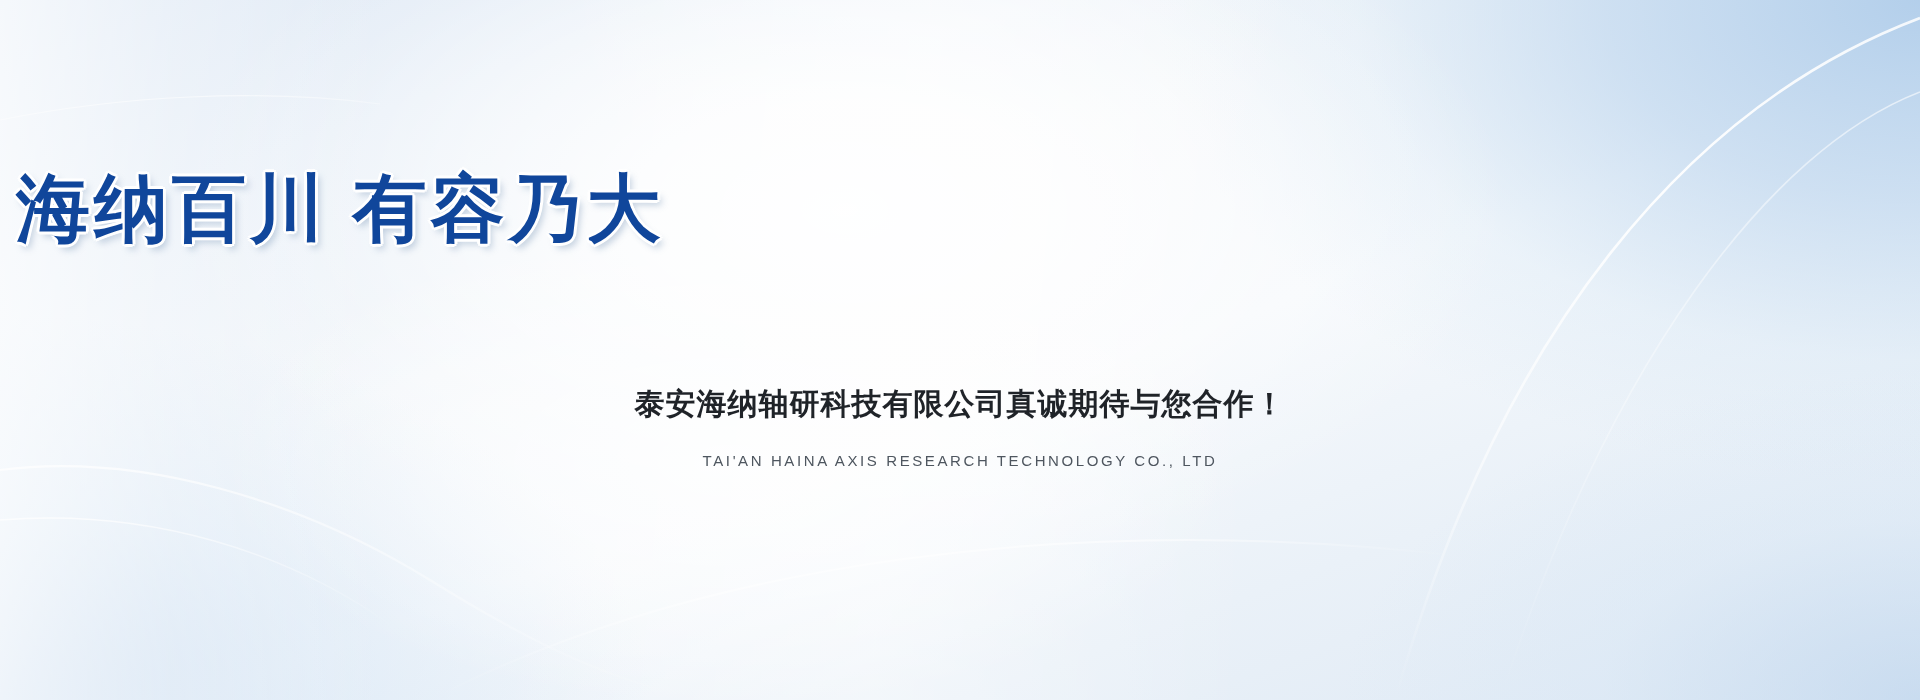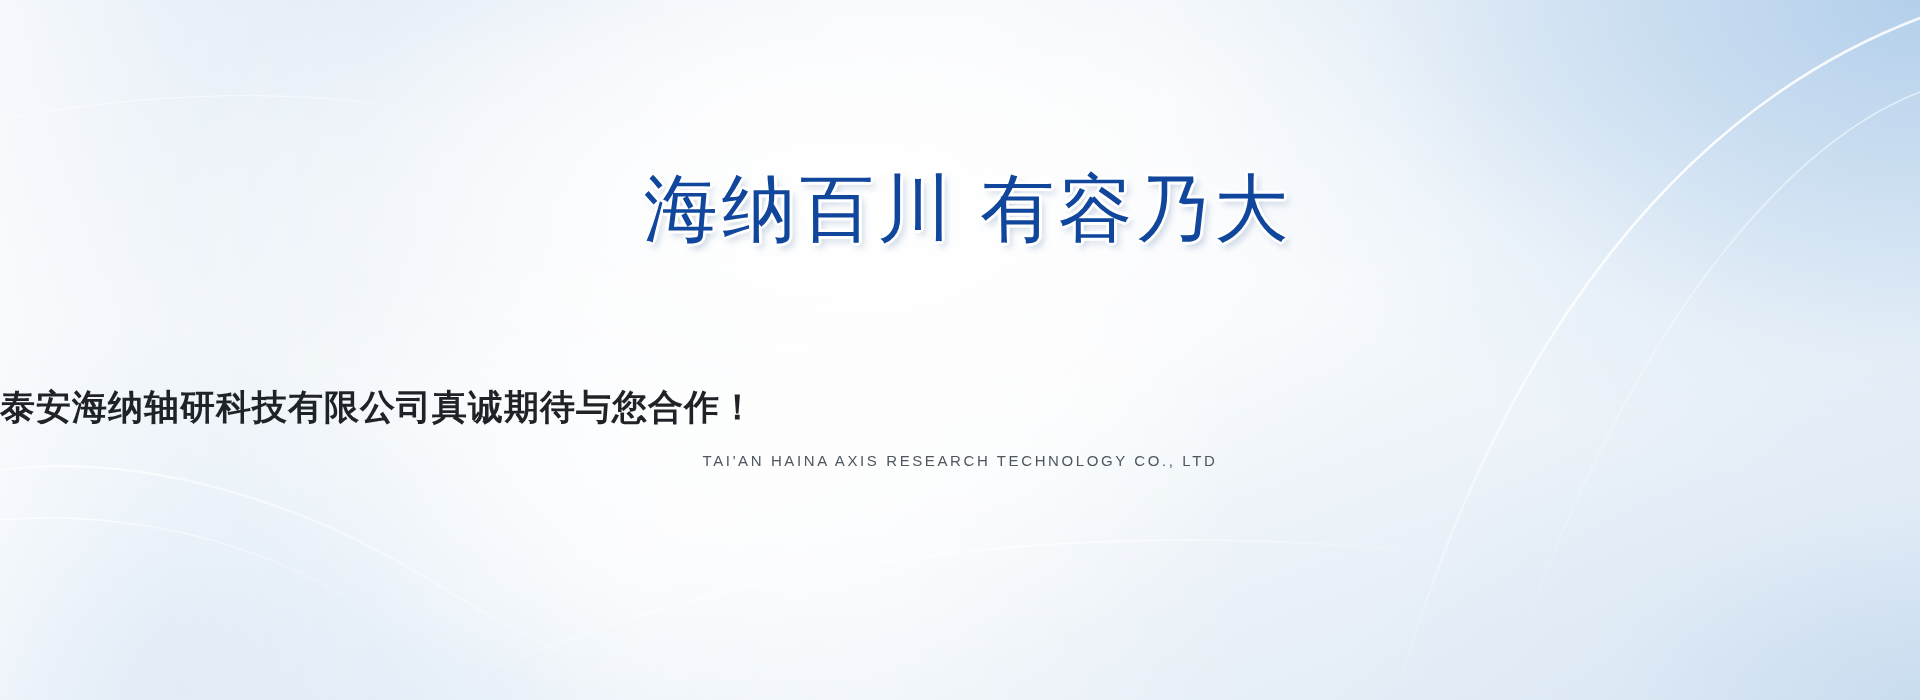--- a/index.html
+++ b/index.html
@@ -121,45 +121,45 @@
     display: flex;
     flex-direction: column;
     align-items: center;
   }
 
   .headline {
     position: absolute;
     top: 170px;
     left: 16px;
     right: 0;
-    text-align: center;
     font-size: 74px;
     line-height: 1.05;
-    font-weight: 400;
+    font-weight: 700;
     letter-spacing: 4px;
     color: #10469b;
     white-space: pre;
     text-shadow:
        2px  2px 0 #ffffff,
       -2px  2px 0 #ffffff,
        2px -2px 0 #ffffff,
       -2px -2px 0 #ffffff,
        3px  0   0 #ffffff,
       -3px  0   0 #ffffff,
        0    3px 0 #ffffff,
        0   -3px 0 #ffffff,
        4px  5px 7px rgba(120, 148, 182, 0.45);
   }
 
   .subtitle {
     position: absolute;
     top: 386px;
     left: 0;
     right: 0;
-    font-size: 35px;
+    text-align: center;
+    font-size: 30px;
     line-height: 1.2;
     font-weight: 600;
     letter-spacing: 1px;
     color: #1f2328;
   }
 
   .subtitle-en {
     position: absolute;
     top: 452px;
     left: 0;

